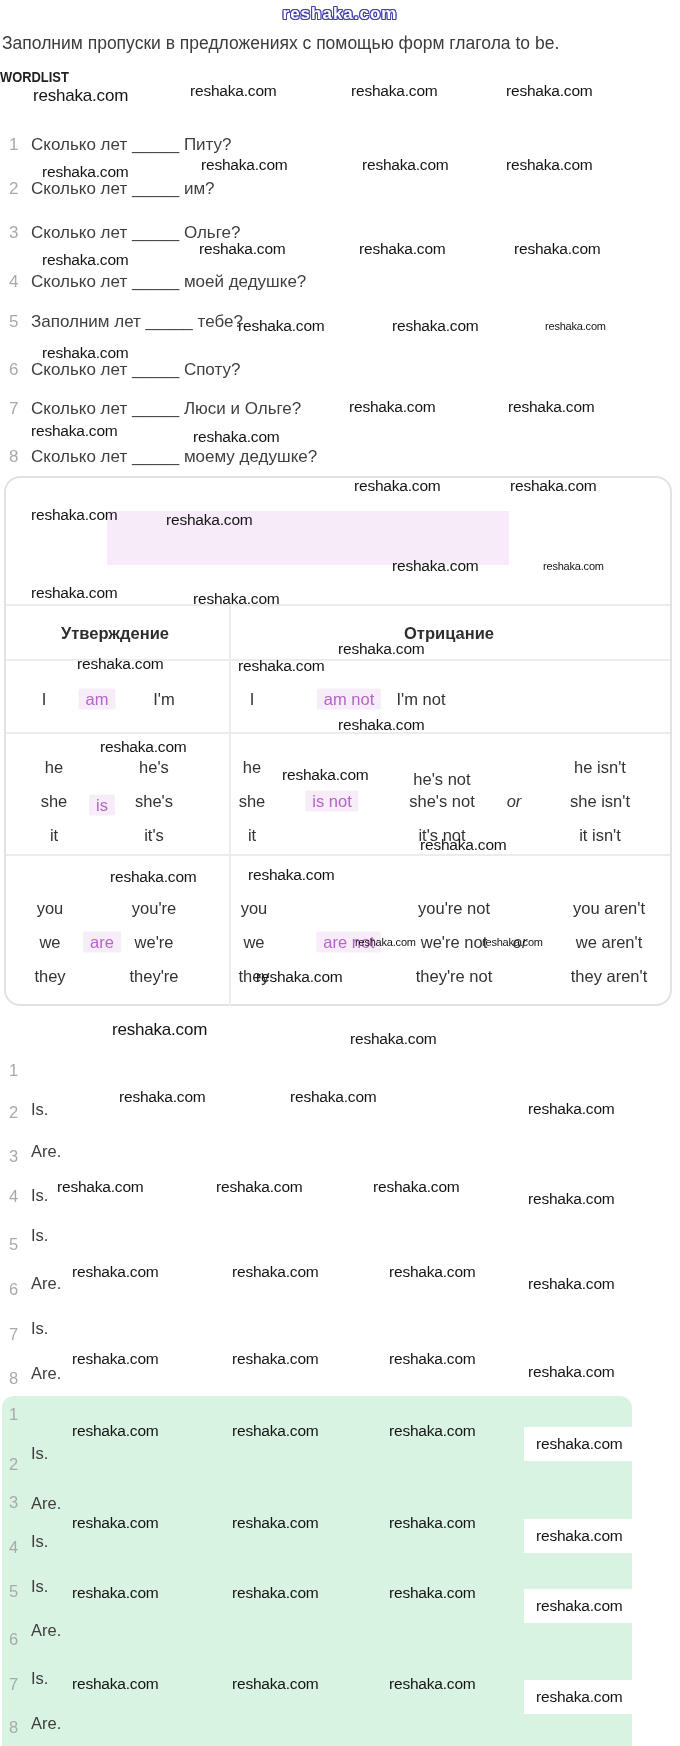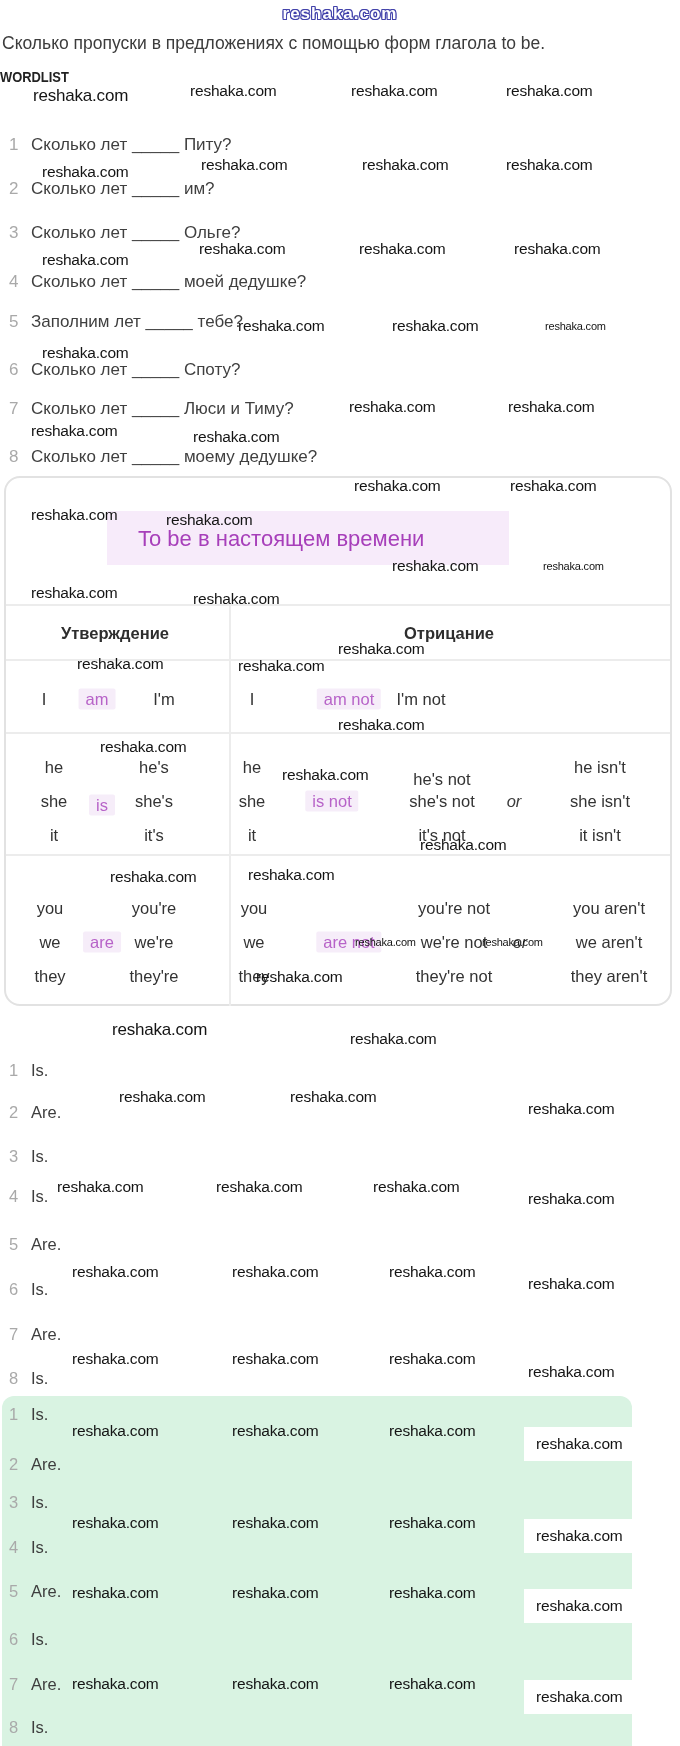--- a/index.html
+++ b/index.html
@@ -17,21 +17,21 @@
   }
   .intro { position:absolute; top:33px; left:2px; width:676px; font-size:17.5px; color:#3c3c3c; }
   .wordlist { position:absolute; top:68px; left:0px; font-size:15px; font-weight:bold; color:#222;
               transform:scaleX(0.86); transform-origin:left center; letter-spacing:0px; }
   
   .q { position:absolute; left:0; font-size:17px; line-height:22px; white-space:nowrap; }
   .q .num { position:absolute; left:9px; color:#a9a9a9; }
   .q .qt  { position:absolute; left:31px; color:#3f3f3f; }
   .ans { position:absolute; left:0; font-size:16.5px; line-height:20px; white-space:nowrap; }
   .ans .num { position:absolute; left:9px; color:#a9a9a9; }
-  .ans .atext { position:absolute; left:31px; color:#3e3e3e; }
+  .ans .atext { position:absolute; left:31px; color:#3e3e3e;margin-top:39px; }
   
   .card {
     position:absolute; left:4px; top:476px; width:668px; height:530px;
     border:2px solid #e2e2e2; border-radius:16px; box-sizing:border-box; background:#fff;
   }
   .card .hline { position:absolute; left:0; width:100%; height:2px; background:#ececec; }
   .card .vline { position:absolute; width:2px; background:#ececec; }
   .titlebox { position:absolute; left:101px; top:33px; width:402px; height:54px; background:#f7ebfa; }
   .cardtitle { position:absolute; left:132px; top:48px; font-size:22px; color:#a73fba; white-space:nowrap; }
   .thead { position:absolute; transform:translate(-50%,-50%); font-weight:bold; font-size:16.5px; color:#2e2e2e; white-space:nowrap; }
@@ -46,21 +46,21 @@
   .wm.lg { font-size:17px; }
   .wm.sm { font-size:11px; }
   .wm.box { background:#ffffff; padding:8px 12px; }
 </style>
 </head>
 <body>
 
 <div class="page" id="page">
 
   <div class="logo">reshaka.com</div>
-  <div class="intro">Сколько пропуски в предложениях с помощью форм глагола to be.</div>
+  <div class="intro">Заполним пропуски в предложениях с помощью форм глагола to be.</div>
   <div class="wordlist">WORDLIST</div>
 
   <div class="q" style="top:134px">
       <span class="num">1</span>
       <span class="qt">Сколько лет _____ Питу?</span>
     </div>
   <div class="q" style="top:178px">
       <span class="num">2</span>
       <span class="qt">Сколько лет _____ им?</span>
     </div>
@@ -75,30 +75,29 @@
   <div class="q" style="top:311px">
       <span class="num">5</span>
       <span class="qt">Заполним лет _____ тебе?</span>
     </div>
   <div class="q" style="top:359px">
       <span class="num">6</span>
       <span class="qt">Сколько лет _____ Споту?</span>
     </div>
   <div class="q" style="top:398px">
       <span class="num">7</span>
-      <span class="qt">Сколько лет _____ Люси и Тиму?</span>
+      <span class="qt">Сколько лет _____ Люси и Ольге?</span>
     </div>
   <div class="q" style="top:446px">
       <span class="num">8</span>
       <span class="qt">Сколько лет _____ моему дедушке?</span>
     </div>
 
   <div class="card">
     <div class="titlebox"></div>
-    <div class="cardtitle">To be в настоящем времени</div>
 
     <div class="hline" style="top:126px"></div>
     <div class="hline" style="top:181px"></div>
     <div class="hline" style="top:254px"></div>
     <div class="hline" style="top:376px"></div>
     <div class="vline" style="left:223px; top:126px; height:402px"></div>
 
     <div class="thead" style="left:109px; top:155px">Утверждение</div>
     <div class="thead" style="left:443px; top:155px">Отрицание</div>
 

